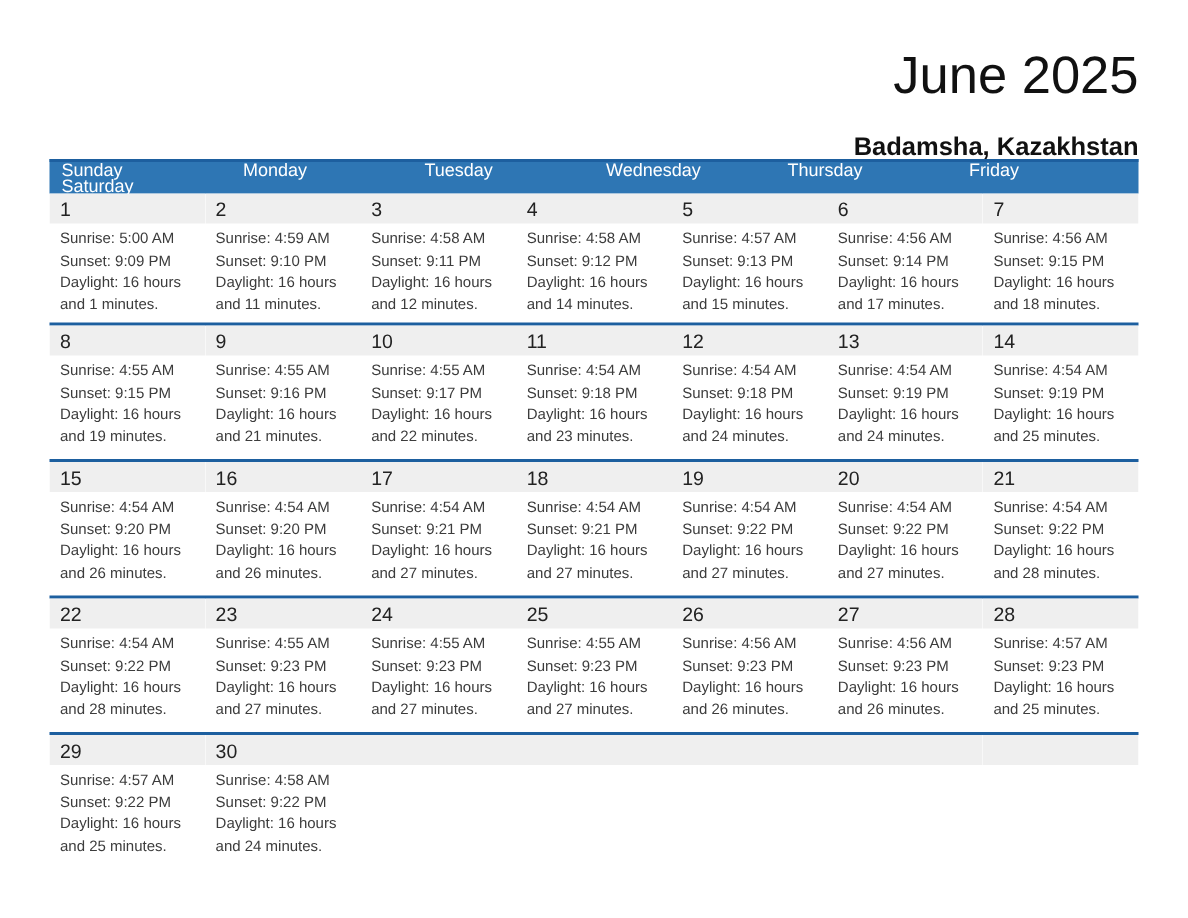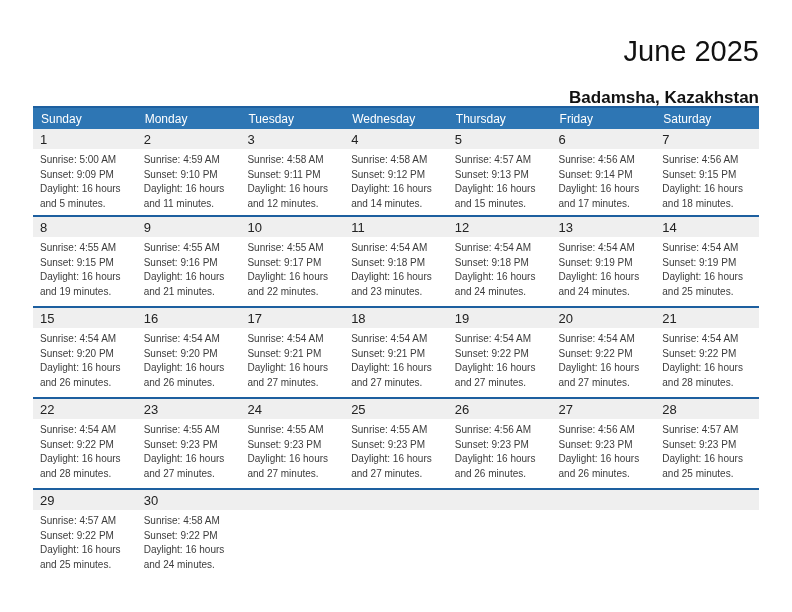--- a/index.html
+++ b/index.html
@@ -11,26 +11,26 @@
     overflow:hidden;
   }
   
   .logo{position:absolute;left:36px;top:38px;width:110px;}
   .logo-line1{display:flex;align-items:flex-end;}
   .logo-general{font-size:26px;line-height:26px;color:#1e1e1e;letter-spacing:-1px;}
   .logo-tri{margin-left:2px;margin-bottom:2px;}
   .logo-blue{font-size:26px;line-height:22px;color:#1d87ce;letter-spacing:-1px;margin-left:36px;margin-top:0px;}
   
   .title-block{position:absolute;right:33px;top:34px;text-align:right;}
-  .month-title{font-size:29px;font-weight:400;color:#111;line-height:34px;}
+  .month-title{font-size:35px;font-weight:400;color:#111;line-height:34px;}
   .location-title{font-size:17px;font-weight:700;color:#111;line-height:22px;margin-top:19px;}
   
   .calendar{position:absolute;left:33px;top:106px;width:726px;}
   .weekday-row{
-    display:grid;grid-template-columns:repeat(7,1fr);
+    display:grid;grid-template-columns:repeat(6,1fr);
     background:#2e76b4;border-top:2px solid #1d5f9f;
     height:21px;align-items:center;
   }
   .weekday{color:#ffffff;font-size:12px;padding-left:8px;white-space:nowrap;overflow:hidden;}
   .week-row{
     display:grid;grid-template-columns:repeat(7,1fr);
     height:86px;
   }
   .week-row.bordered{border-top:2px solid #1d5f9f;height:89px;}
   .day-cell{overflow:hidden;}
@@ -66,21 +66,21 @@
     <div id="weeks-container">
         <div class="week-row">
           <div class="day-cell">
             <div class="day-band">
               <span>1</span>
             </div>
             <div class="day-lines">
               <div>Sunrise: 5:00 AM</div>
               <div>Sunset: 9:09 PM</div>
               <div>Daylight: 16 hours</div>
-              <div>and 5 minutes.</div>
+              <div>and 1 minutes.</div>
             </div>
           </div>
           <div class="day-cell">
             <div class="day-band">
               <span>2</span>
             </div>
             <div class="day-lines">
               <div>Sunrise: 4:59 AM</div>
               <div>Sunset: 9:10 PM</div>
               <div>Daylight: 16 hours</div>

